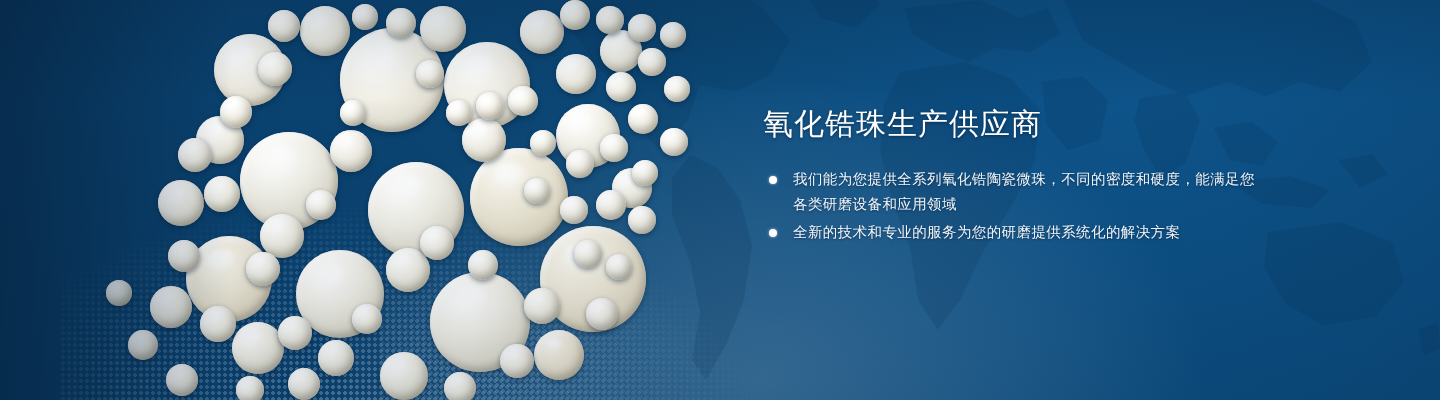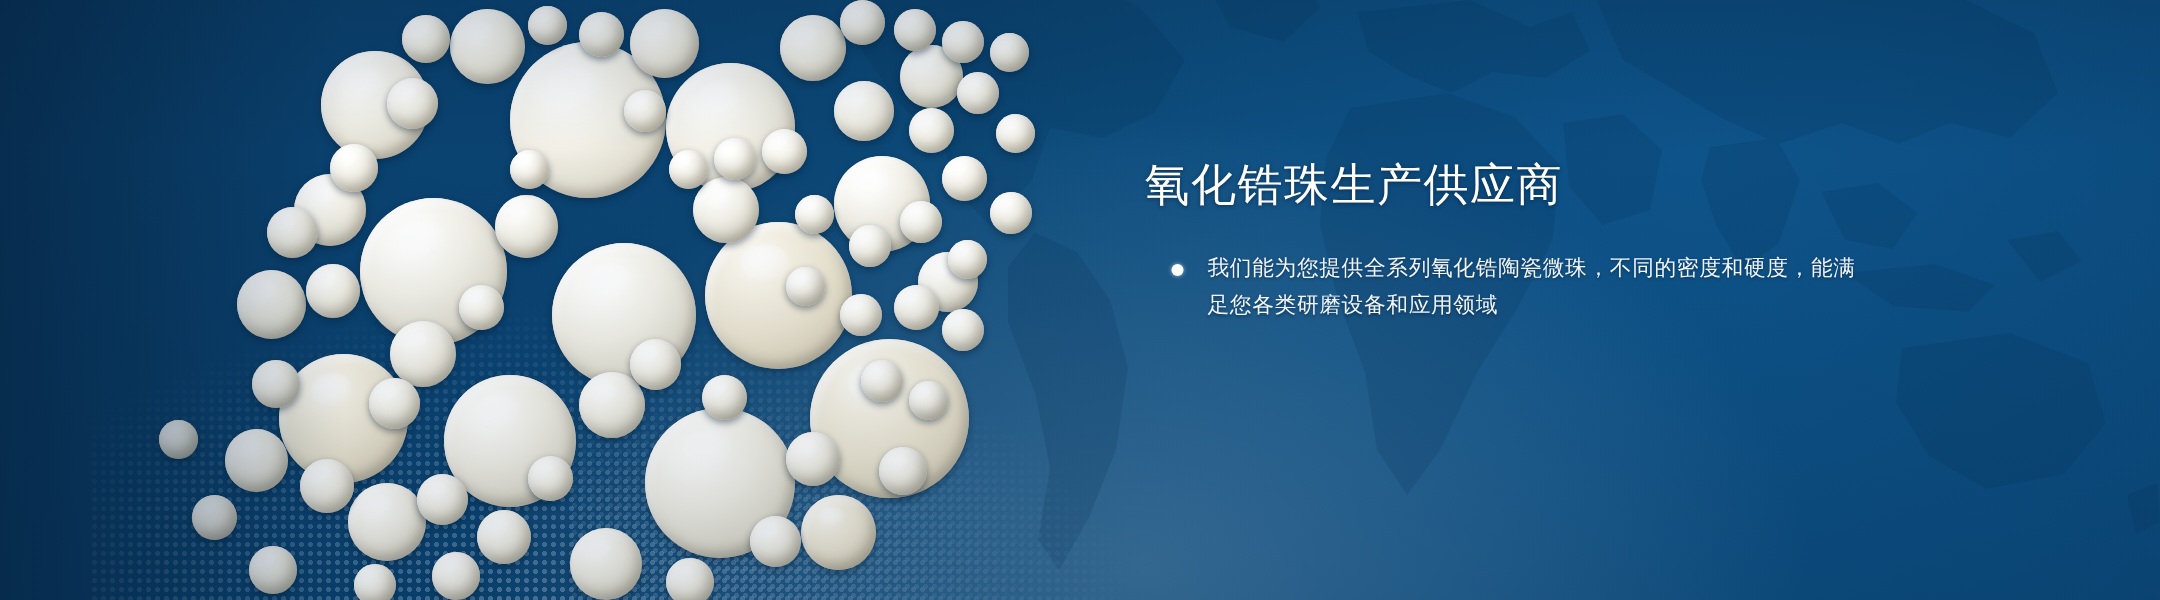--- a/index.html
+++ b/index.html
@@ -79,21 +79,21 @@
   .title{
     color:#ffffff;
     font-size:30px;
     line-height:38px;
     letter-spacing:1px;
     font-weight:400;
     text-shadow:0 1px 3px rgba(0,20,45,.55);
     margin:0 0 24px 0;
     white-space:nowrap;
   }
-  .bullets{list-style:none;margin:12px;padding:0;}
+  .bullets{list-style:none;margin:0;padding:0;}
   .bullet{
     position:relative;
     padding-left:30px;
     color:#f2f6fa;
     font-size:14.5px;
     line-height:25px;
     letter-spacing:.4px;
     margin-bottom:3px;
     text-shadow:0 1px 2px rgba(0,20,45,.5);
   }
@@ -229,16 +229,20 @@
 
   <div class="vignette"></div>
 
   <div class="content">
     <h1 class="title">氧化锆珠生产供应商</h1>
     <ul class="bullets">
       <li class="bullet">
         <span class="dot"></span>
         <span>我们能为您提供全系列氧化锆陶瓷微珠，不同的密度和硬度，能满足您各类研磨设备和应用领域</span>
       </li>
+      <li class="bullet">
+        <span class="dot"></span>
+        <span>全新的技术和专业的服务为您的研磨提供系统化的解决方案</span>
+      </li>
     </ul>
   </div>
 
 </div>
 
 </body></html>

